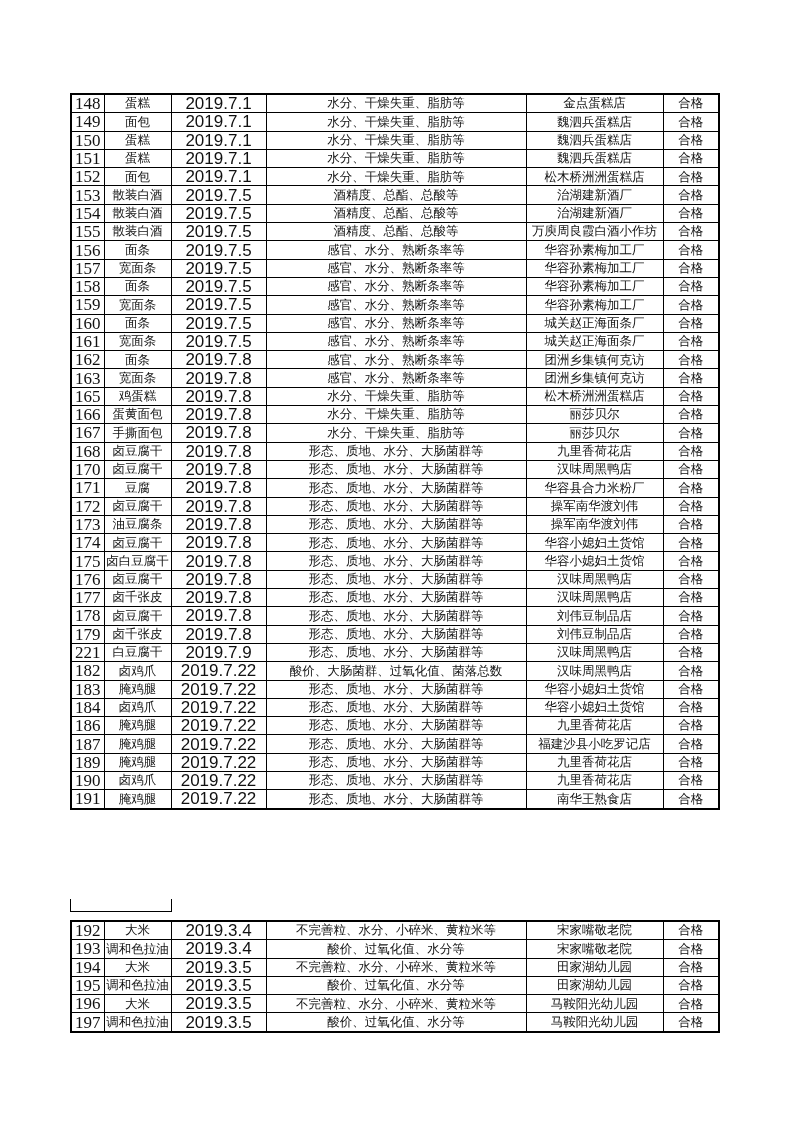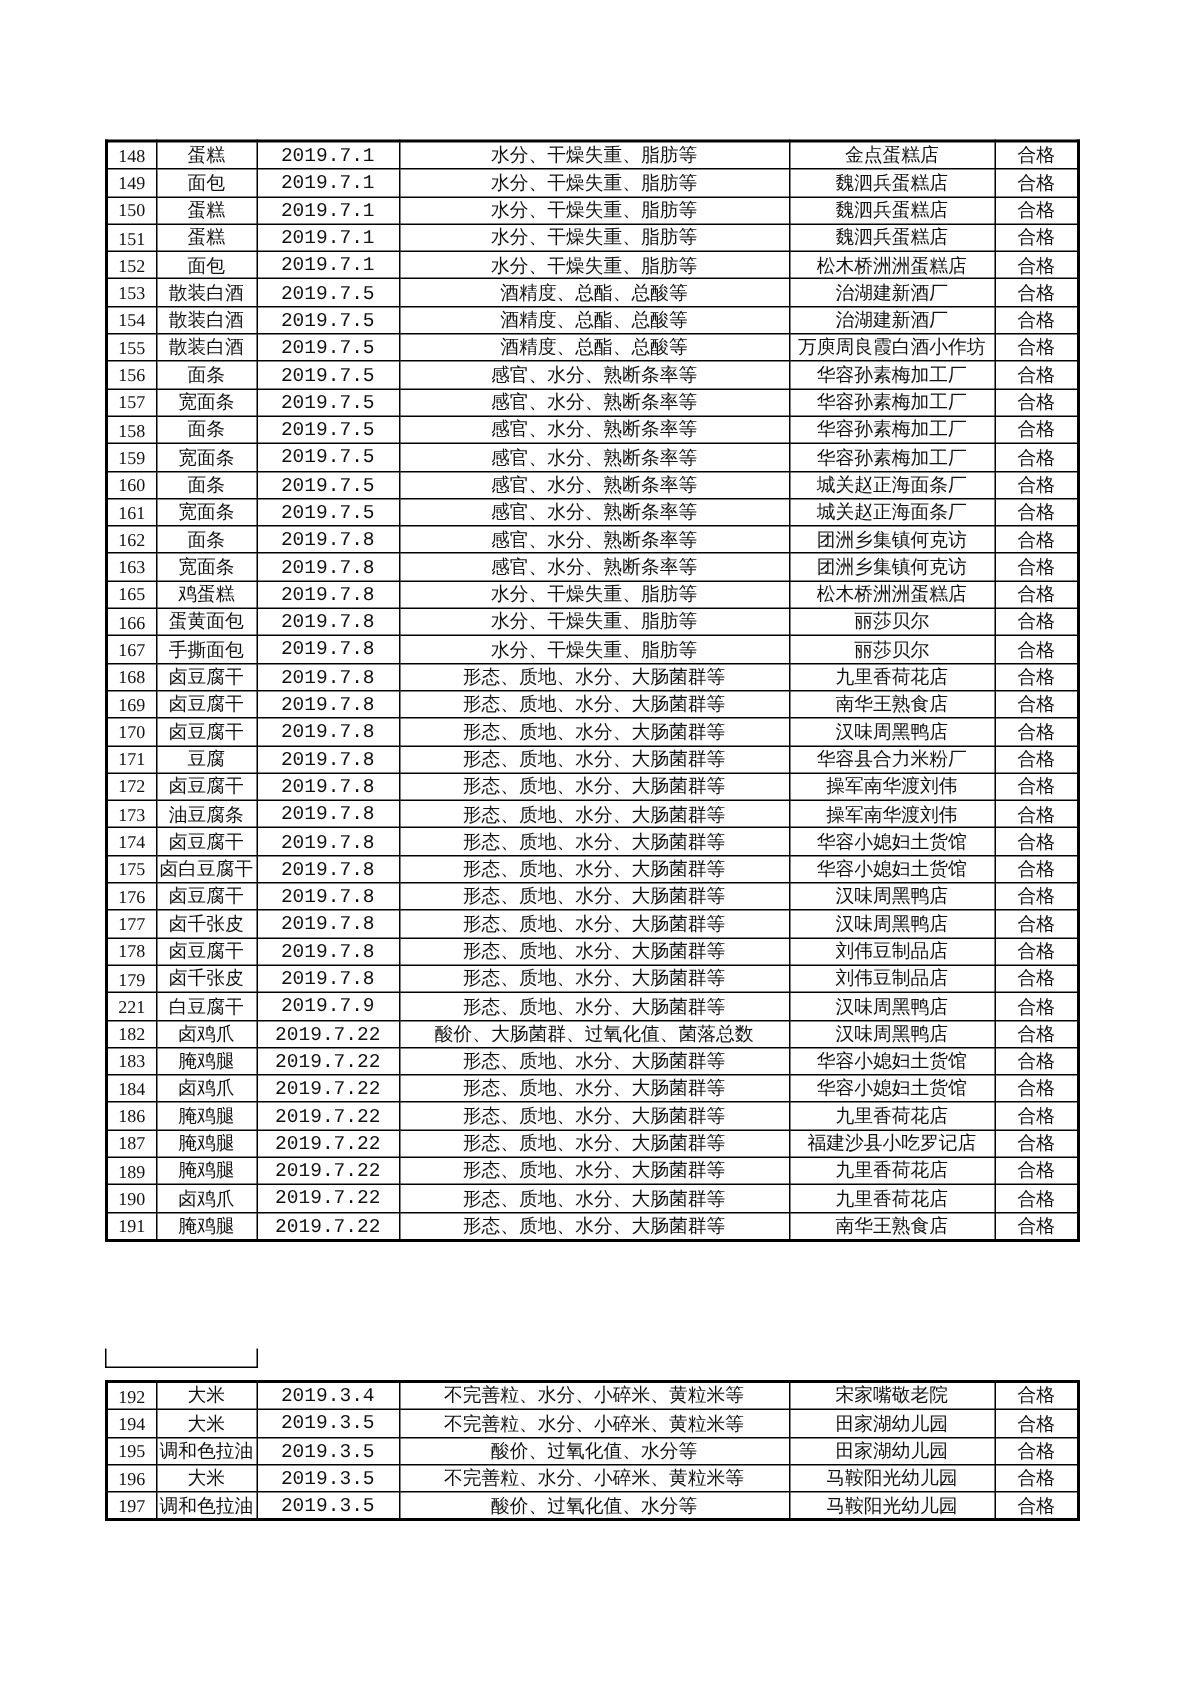--- a/index.html
+++ b/index.html
@@ -34,24 +34,24 @@
     padding: 0 1px;
     text-align: center;
     vertical-align: middle;
     font-size: 12.5px;
     line-height: 1;
     white-space: nowrap;
     overflow: hidden;
     color: #111111;
   }
   table.grid td.c2 {
-    font-family: Liberation Mono, monospace;
-    font-size: 13px;
-  }
-  table.grid td.c0 { font-size: 12px; }
+    font-family: Liberation Sans, sans-serif;
+    font-size: 17px;
+  }
+  table.grid td.c0 { font-size: 17px; }
   #table1 { top: 93px; }
   #table2 { top: 920px; padding-left: 31px; }
   #spacer-cell {
     position: absolute;
     left: 70px;
     top: 899px;
     width: 100px;
     height: 12px;
     border: 1px solid #000000;
     border-top: none;
@@ -227,28 +227,20 @@
         </tr>
         <tr>
           <td class="c0">168</td>
           <td class="c1">卤豆腐干</td>
           <td class="c2">2019.7.8</td>
           <td class="c3">形态、质地、水分、大肠菌群等</td>
           <td class="c4">九里香荷花店</td>
           <td class="c5">合格</td>
         </tr>
         <tr>
-          <td class="c0">169</td>
-          <td class="c1">卤豆腐干</td>
-          <td class="c2">2019.7.8</td>
-          <td class="c3">形态、质地、水分、大肠菌群等</td>
-          <td class="c4">南华王熟食店</td>
-          <td class="c5">合格</td>
-        </tr>
-        <tr>
           <td class="c0">170</td>
           <td class="c1">卤豆腐干</td>
           <td class="c2">2019.7.8</td>
           <td class="c3">形态、质地、水分、大肠菌群等</td>
           <td class="c4">汉味周黑鸭店</td>
           <td class="c5">合格</td>
         </tr>
         <tr>
           <td class="c0">171</td>
           <td class="c1">豆腐</td>
@@ -410,20 +402,28 @@
     <tbody>
         <tr>
           <td class="c0">192</td>
           <td class="c1">大米</td>
           <td class="c2">2019.3.4</td>
           <td class="c3">不完善粒、水分、小碎米、黄粒米等</td>
           <td class="c4">宋家嘴敬老院</td>
           <td class="c5">合格</td>
         </tr>
         <tr>
+          <td class="c0">193</td>
+          <td class="c1">调和色拉油</td>
+          <td class="c2">2019.3.4</td>
+          <td class="c3">酸价、过氧化值、水分等</td>
+          <td class="c4">宋家嘴敬老院</td>
+          <td class="c5">合格</td>
+        </tr>
+        <tr>
           <td class="c0">194</td>
           <td class="c1">大米</td>
           <td class="c2">2019.3.5</td>
           <td class="c3">不完善粒、水分、小碎米、黄粒米等</td>
           <td class="c4">田家湖幼儿园</td>
           <td class="c5">合格</td>
         </tr>
         <tr>
           <td class="c0">195</td>
           <td class="c1">调和色拉油</td>

